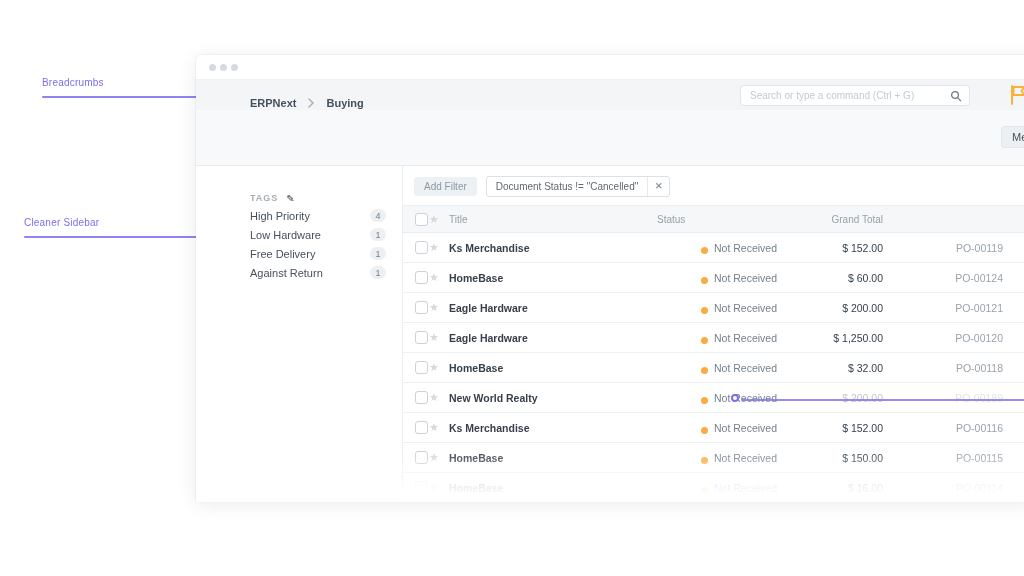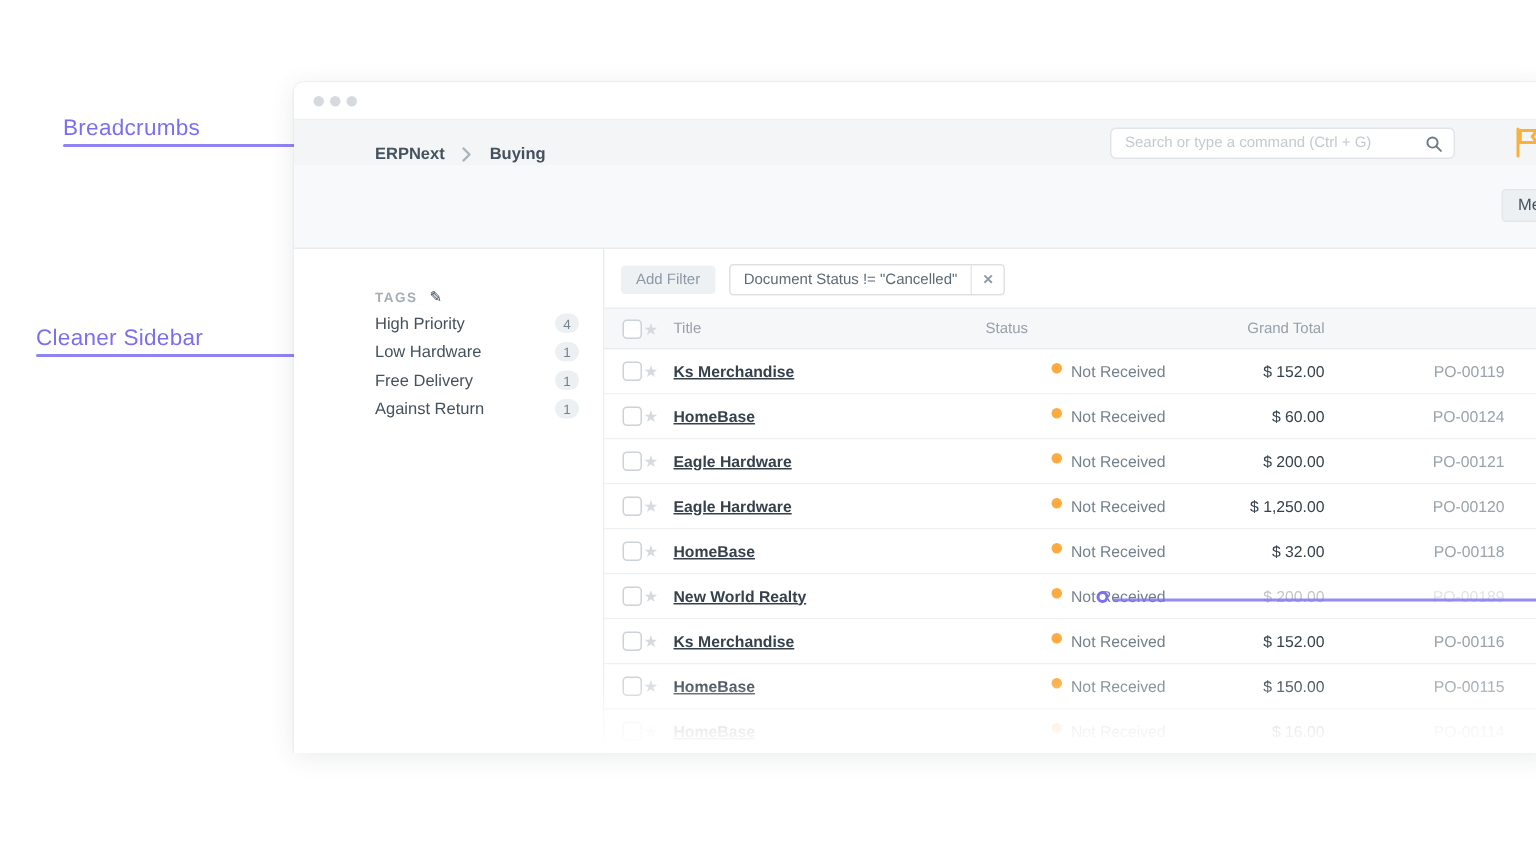--- a/index.html
+++ b/index.html
@@ -1,20 +1,20 @@
 <!DOCTYPE html>
 <html style="--accent: #7b6ff0; --status-dot: #fbab3f;"><head>
 <meta charset="utf-8">
 <style>
   * { margin:0; padding:0; box-sizing:border-box; }
   html,body { width:1024px; height:576px; overflow:hidden; background:#ffffff;
               font-family:"Liberation Sans", sans-serif; position:relative; }
 
   
-  .callout { position:absolute; color:var(--accent); font-size:15px; letter-spacing:.2px; }
+  .callout { position:absolute; color:var(--accent); font-size:10px; letter-spacing:.2px; }
   .callout .c-text { display:block; padding-bottom:3px; }
   .callout .c-line { position:absolute; left:0; height:2px; background:var(--accent); opacity:.85; border-radius:1px; }
   .c-dot { position:absolute; width:8px; height:8px; border:2px solid var(--accent); border-radius:50%;
            background:#fff; }
   #anno-breadcrumbs { left:42px; top:77px; }
   #anno-breadcrumbs .c-line { top:19px; width:192px; }
   #anno-breadcrumbs-dot { left:231px; top:90px; }
   #anno-sidebar { left:24px; top:217px; }
   #anno-sidebar .c-line { top:19px; width:192px; }
   #anno-sidebar-dot { left:231px; top:231px; }
@@ -71,22 +71,22 @@
             justify-content:center; color:#8d99a6; font-size:9px; font-weight:bold; cursor:pointer; }
 
   .lgrid { display:grid; grid-template-columns:14px 20px 208px 130px 96px 120px; align-items:center;
            padding:0 28px 0 12px; }
   .thead { height:28px; background:#f5f7f9; border-top:1px solid #eceff1; border-bottom:1px solid #e9ecef;
            font-size:10px; color:#98a1a9; }
   .thead .th-total { text-align:right; }
   .row { height:30px; border-bottom:1px solid #eef1f3; background:#fff; font-size:10.5px; }
   .cb { width:13px; height:13px; border:1px solid #ccd2d7; border-radius:3px; background:#fff; cursor:pointer; }
   .star { color:#d5dade; font-size:11px; cursor:pointer; }
-  .cell-title { font-weight:bold; color:#36414c; padding-left:0;text-decoration:underline; }
-  .cell-status { display:flex; align-items:flex-start; color:#74808b;padding-left:44px; }
+  .cell-title { font-weight:bold; color:#36414c; padding-left:0; }
+  .cell-status { display:flex; align-items:flex-end; color:#74808b;padding-left:44px; }
   .sdot { width:7px; height:7px; border-radius:50%; background:var(--status-dot); margin-right:6px; flex:none; }
   .cell-total { text-align:right; color:#36414c; }
   .cell-po { text-align:right; color:#9aa3ab; }
   .row.faded { opacity:.42; }
   .row.annotated .cell-total, .row.annotated .cell-po { opacity:.3; }
 
   .bottom-fade { position:absolute; left:0; right:0; bottom:-1px; height:52px; z-index:20;
                  background:linear-gradient(rgba(255,255,255,0), #ffffff 92%); pointer-events:none; }
 </style>
 </head>

